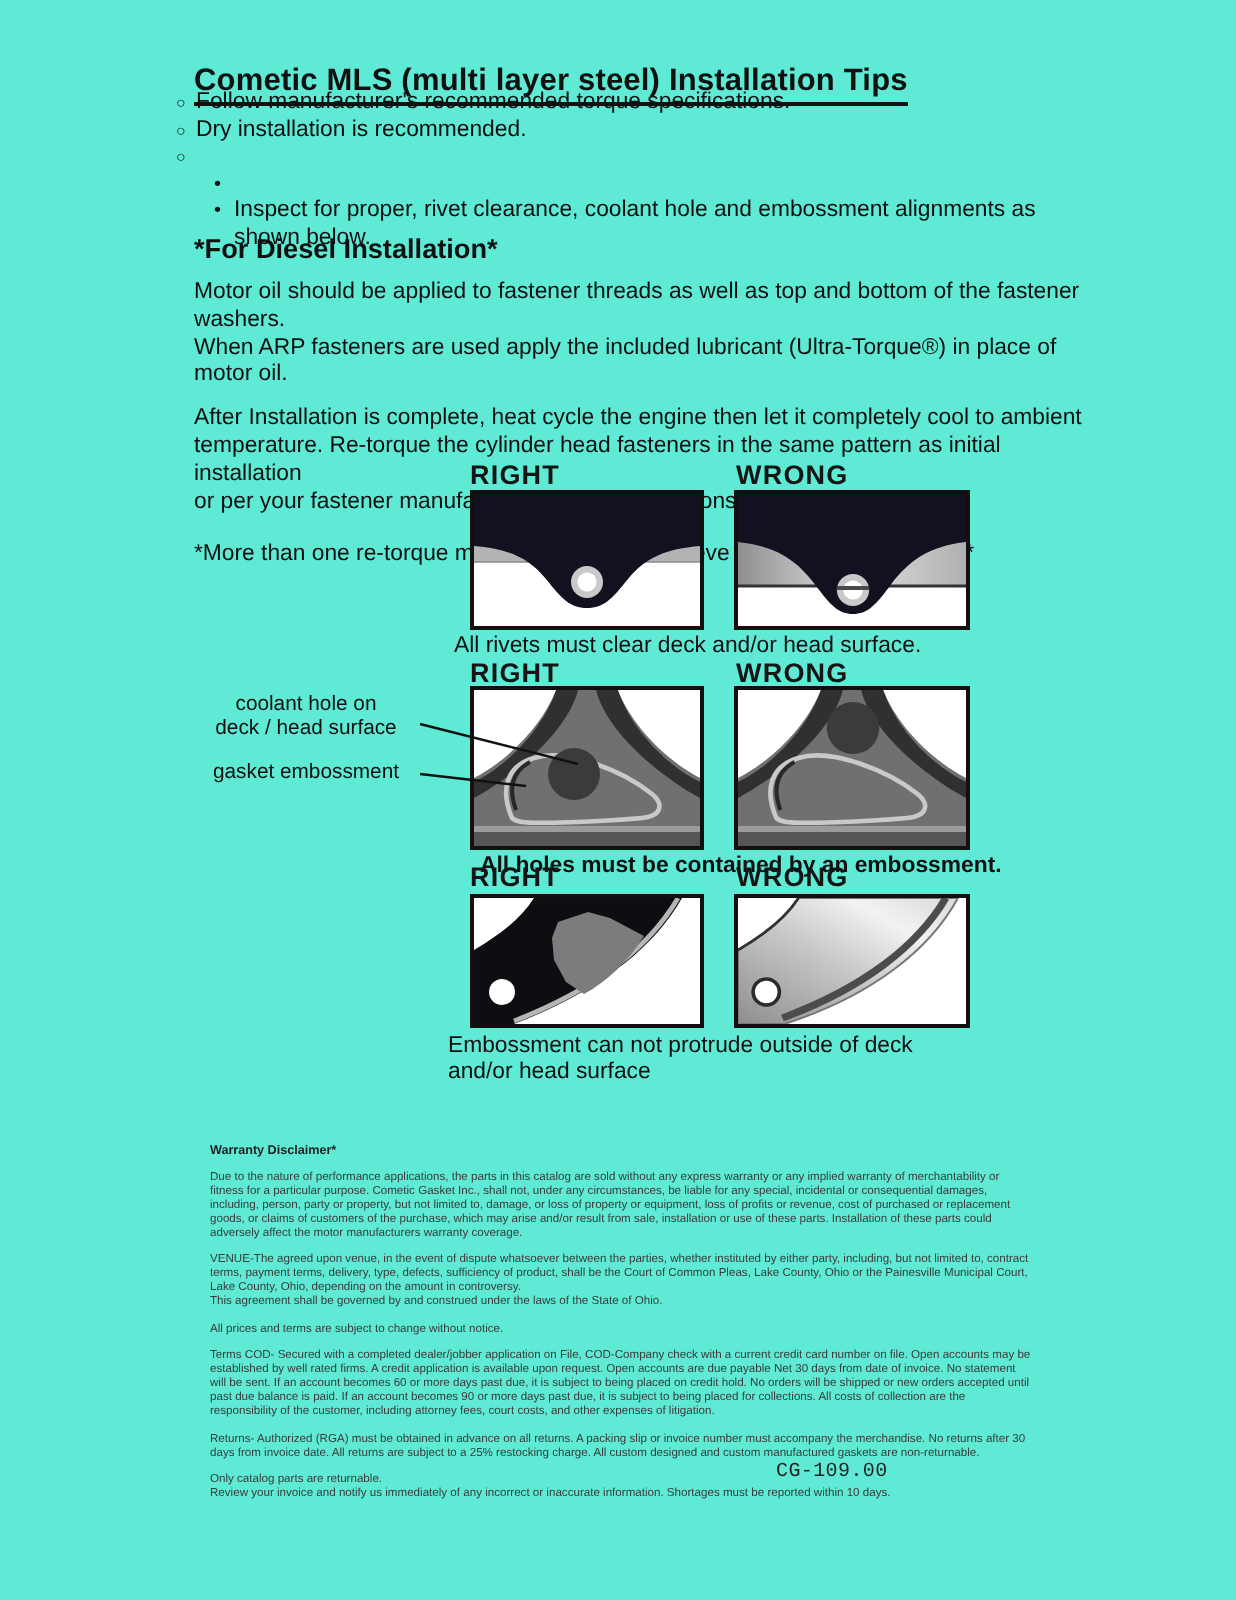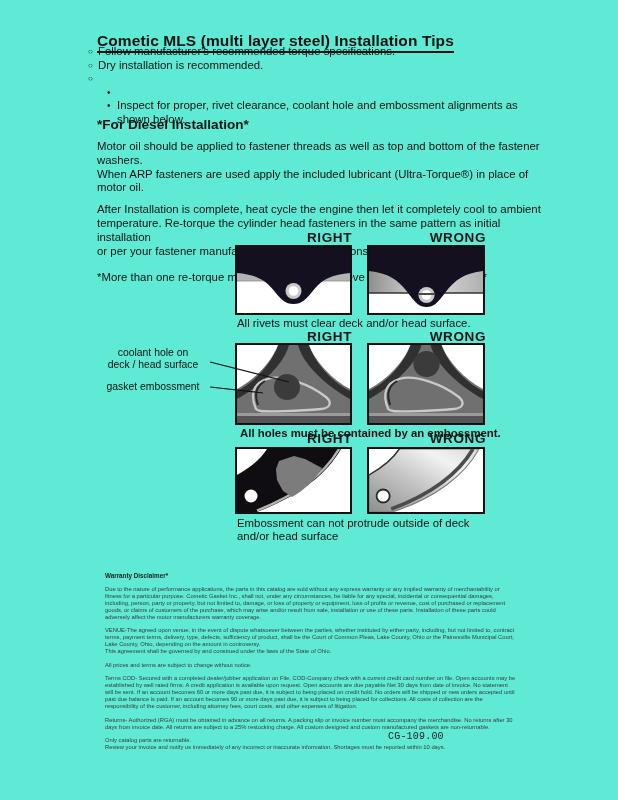--- a/index.html
+++ b/index.html
@@ -15,21 +15,21 @@
   .tip.sub{margin-left:19px;}
   .tip.sub .mk{font-size:10px;}
 
   
   #diesel{left:97px;top:117px;width:448px;}
   #diesel h2{margin:0;font-size:13.6px;font-weight:bold;}
   #diesel p{margin:8px 0 0 0;font-size:11.4px;line-height:13.8px;white-space:pre-line;}
   #diesel .note{margin-top:13px;}
 
   
-  .dlabel{position:absolute;width:117px;text-align:right;font-size:13.5px;font-weight:600;letter-spacing:.6px;color:#151515;}
+  .dlabel{position:absolute;width:117px;text-align:left;font-size:13.5px;font-weight:600;letter-spacing:.6px;color:#151515;}
   .panel{position:absolute;border:2px solid #101010;box-sizing:border-box;background:#fff;}
   .panel svg{display:block;width:100%;height:100%;}
   .caption{position:absolute;font-size:11.4px;line-height:13.2px;white-space:pre-line;}
   .annot{position:absolute;width:110px;text-align:center;font-size:10.4px;line-height:12px;white-space:pre-line;color:#111;}
   #leaders{position:absolute;left:0;top:0;width:618px;height:800px;pointer-events:none;}
 
   
   #legal{left:105px;top:572px;width:412px;color:#3a3a3a;}
   #legal h3{margin:0 0 7px 0;font-size:6.3px;font-weight:bold;color:#222;}
   #legal p{margin:0 0 6.8px 0;font-size:5.8px;line-height:6.9px;white-space:pre-line;}
@@ -98,21 +98,21 @@
       </defs>
       <rect width="113" height="66" fill="#ffffff"></rect>
       <rect x="0" y="24" width="113" height="22" fill="url(#gDeck)"></rect>
       <line x1="0" y1="46" x2="113" y2="46" stroke="#333333" stroke-width="1.4"></line>
       <path d="M0,0 H113 V24 C95,26 85,33 76,45 C68,56 64,60 57,60 C50,60 46,56 38,45 C29,33 19,26 0,24 Z" fill="#151020"></path>
       <circle cx="57" cy="48" r="8" fill="#c9c9c9"></circle>
       <circle cx="57" cy="48" r="4.8" fill="#ffffff"></circle>
       <line x1="49" y1="47" x2="65" y2="47" stroke="#4a4a4a" stroke-width="2"></line>
     </svg>
   </div>
-  <div class="caption" style="left:237px;top:317px;">All rivets must clear deck and/or head surface.</div>
+  <div class="caption" style="left:227px;top:317px;">All rivets must clear deck and/or head surface.</div>
 
   <span class="dlabel" style="left:235px;top:329px;">RIGHT</span>
   <span class="dlabel" style="left:368px;top:329px;width:118px;">WRONG</span>
 
   <div class="annot" style="left:98px;top:347px;">coolant hole on
 deck / head surface</div>
   <div class="annot" style="left:98px;top:381px;">gasket embossment</div>
 
   <div class="panel" style="left:235px;top:343px;width:117px;height:82px;">
     <svg viewBox="0 0 113 78" preserveAspectRatio="none">
@@ -166,21 +166,21 @@
             <stop offset="1" stop-color="#d9d9d9"></stop>
         </linearGradient>
       </defs>
       <rect width="113" height="63" fill="#ffffff"></rect>
       <path d="M30,0 L109,0 C95,26 66,49 23,63 L0,63 L0,26 C12,19 23,11 30,0 Z" fill="url(#sg1)" stroke="#777777" stroke-width="1"></path>
       <path d="M30,0 C23,11 12,19 0,26" stroke="#333333" stroke-width="1.4" fill="none"></path>
       <path d="M103,0 C89,24 62,45 22,60" stroke="#4c4c4c" stroke-width="3.6" fill="none"></path>
       <circle cx="14" cy="47" r="6.5" fill="#ffffff" stroke="#2b2b2b" stroke-width="1.8"></circle>
     </svg>
   </div>
-  <div class="caption" style="left:237px;top:517px;">Embossment can not protrude outside of deck
+  <div class="caption" style="left:224px;top:517px;">Embossment can not protrude outside of deck
 and/or head surface</div>
 
   <svg id="leaders">
     <line x1="210" y1="362" x2="289" y2="382" stroke="#111111" stroke-width="1.2"></line>
     <line x1="210" y1="387" x2="263" y2="393" stroke="#111111" stroke-width="1.2"></line>
   </svg>
 
   <div class="abs" id="legal">
     <h3>Warranty Disclaimer*</h3>
     <p>Due to the nature of performance applications, the parts in this catalog are sold without any express warranty or any implied warranty of merchantability or fitness for a particular purpose.  Cometic Gasket Inc., shall not, under any circumstances, be liable for any special, incidental or consequential damages, including, person, party or property, but not limited to, damage, or loss of property or equipment, loss of profits or revenue, cost of purchased or replacement goods, or claims of customers of the purchase, which may arise and/or result from sale, installation or use of these parts.  Installation of these parts could adversely affect the motor manufacturers warranty coverage.</p>

